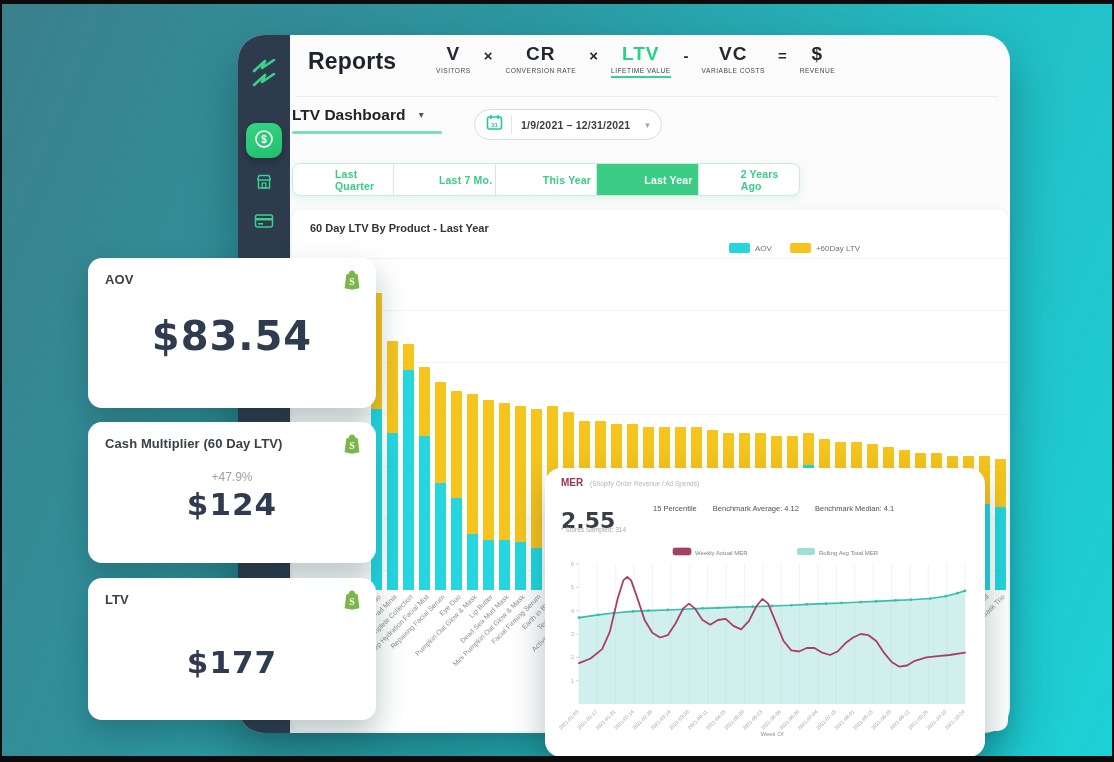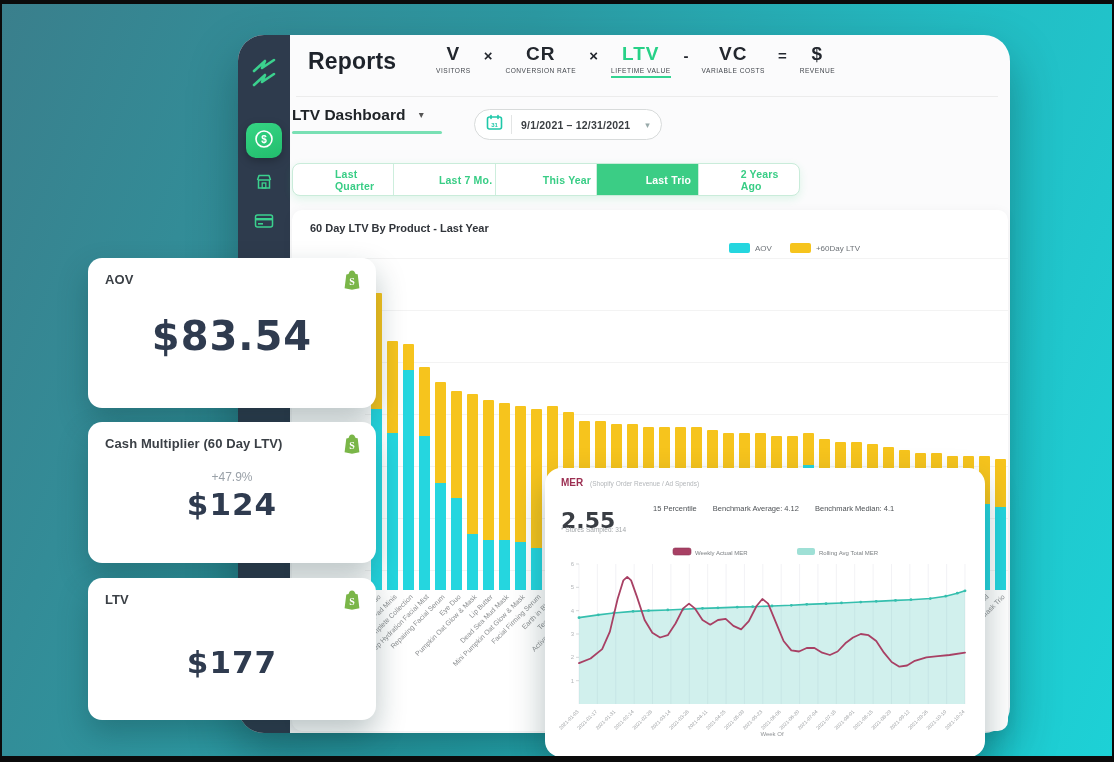--- a/index.html
+++ b/index.html
@@ -172,29 +172,29 @@
 
     <div class="date-pill">
       <span>
         <svg width="17" height="17" viewBox="0 0 17 17" fill="none">
           <rect x="1.5" y="3" width="14" height="12" rx="2" stroke="#1fc8a9" stroke-width="1.6"></rect>
           <path d="M5 1.5 V4.5 M12 1.5 V4.5" stroke="#1fc8a9" stroke-width="1.6" stroke-linecap="round"></path>
           <text x="8.5" y="13" text-anchor="middle" font-size="6" font-weight="bold" fill="#1fc8a9" font-family="Liberation Sans,sans-serif">31</text>
         </svg>
       </span>
       <span class="pill-sep"></span>
-      <span class="date-text">9/1/2021 – 12/31/2021</span>
+      <span class="date-text">1/9/2021 – 12/31/2021</span>
       <span class="caret2">▾</span>
     </div>
 
     <div class="tabs">
         <div class="tab">Last Quarter</div>
         <div class="tab">Last 7 Mo.</div>
         <div class="tab">This Year</div>
-        <div class="tab active">Last Trio</div>
+        <div class="tab active">Last Year</div>
         <div class="tab">2 Years Ago</div>
       </div>
 
     <div class="chart-card">
       <div class="chart-title">60 Day LTV By Product - Last Year</div>
       <div class="bar-legend">
           <div class="bl-item">
             <span class="bl-swatch" style="background: rgb(37, 214, 223);"></span>
             <span>AOV</span>
           </div>

